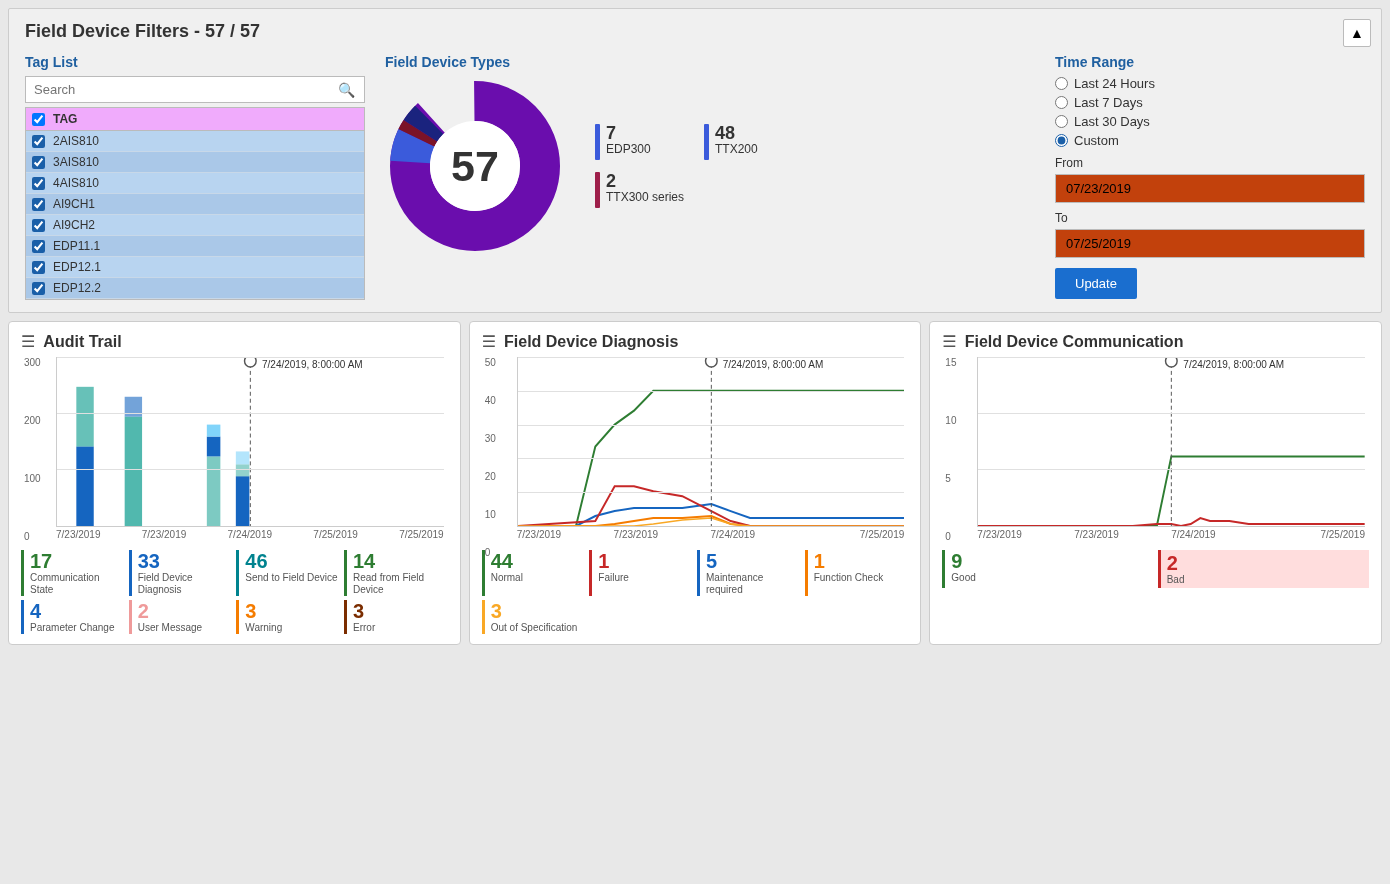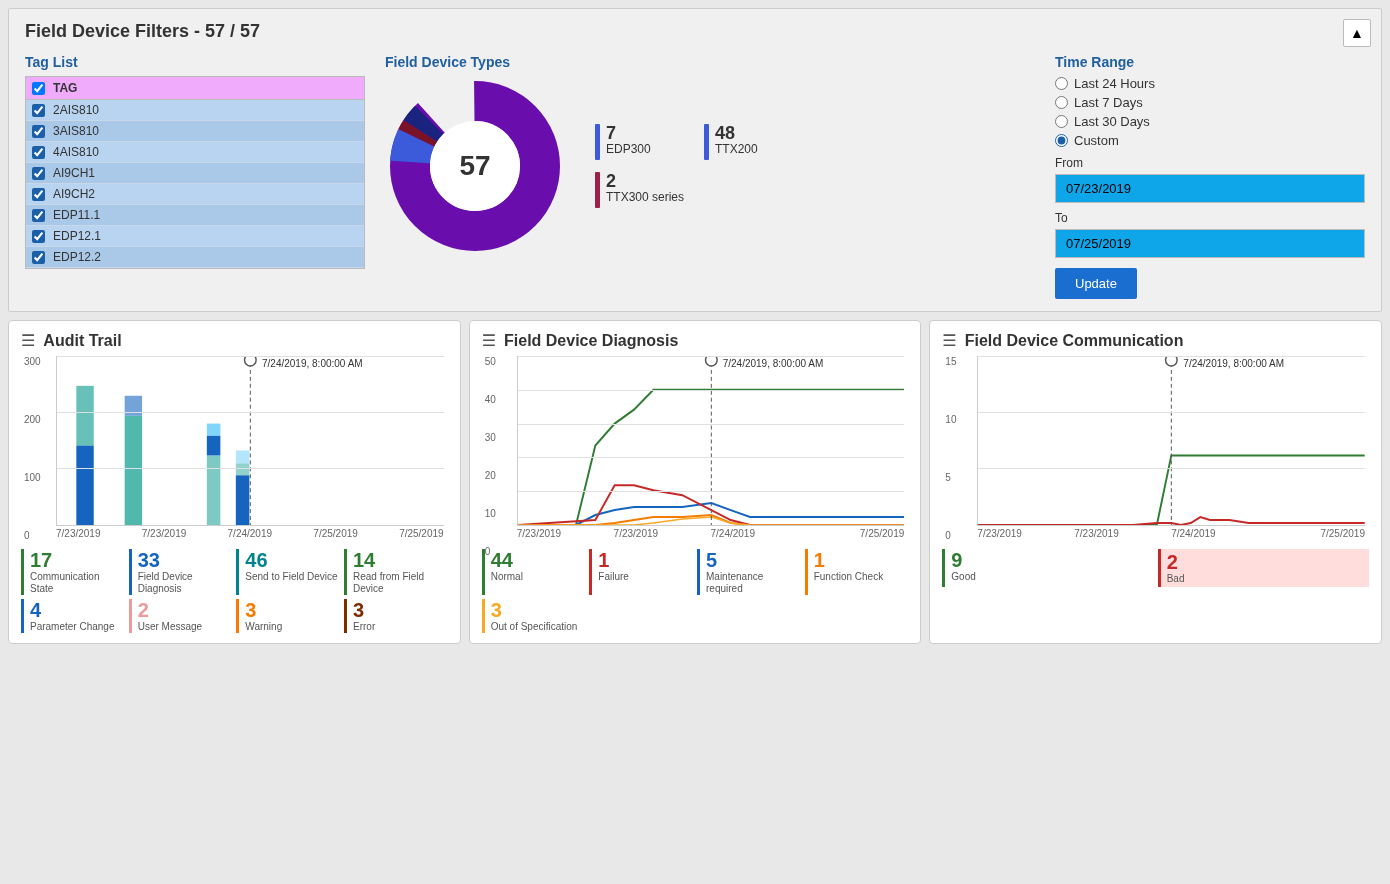--- a/index.html
+++ b/index.html
@@ -116,21 +116,21 @@
       position: relative;
       width: 180px;
       height: 180px;
       flex-shrink: 0;
     }
     .donut-center-text {
       position: absolute;
       top: 50%;
       left: 50%;
       transform: translate(-50%, -50%);
-      font-size: 28px;
+      font-size: 43px;
       font-weight: bold;
     }
     .legend-items {
       display: flex;
       flex-direction: column;
       gap: 10px;
     }
 
     
     .time-range-section {
@@ -144,21 +144,21 @@
       gap: 6px;
       margin-bottom: 4px;
       font-size: 13px;
     }
     .radio-row input[type=radio] { accent-color: #1a5fa8; }
     .date-field-label { font-size: 12px; margin: 8px 0 4px; }
     .date-input {
       width: 100%;
       border: 1px solid #bbb;
       padding: 6px 10px;
-      background: #0ea5e9;
+      background: #c2410c;
       font-size: 13px;
       outline: none;
     }
     .update-btn {
       background: #1a6ecf;
       color: #fff;
       border: none;
       padding: 8px 20px;
       font-size: 13px;
       cursor: pointer;
@@ -258,20 +258,24 @@
 <body>
 
 <div class="top-panel">
   <div class="top-panel-title">Field Device Filters - 57 / 57</div>
   <button class="collapse-btn">▲</button>
 
   <div class="top-panel-content">
 
     <div class="tag-list-section">
       <div class="section-label">Tag List</div>
+      <div class="search-box">
+        <input type="text" placeholder="Search" style="">
+        <button class="search-icon-btn">🔍</button>
+      </div>
       <div class="tag-table">
         <div class="tag-table-header">
           <input type="checkbox" checked="" style="">
           <span>TAG</span>
         </div>
         <div id="tag-rows-container">
             <div class="tag-row">
               <input type="checkbox" checked="" style="">
               <span>2AIS810</span>
             </div>

